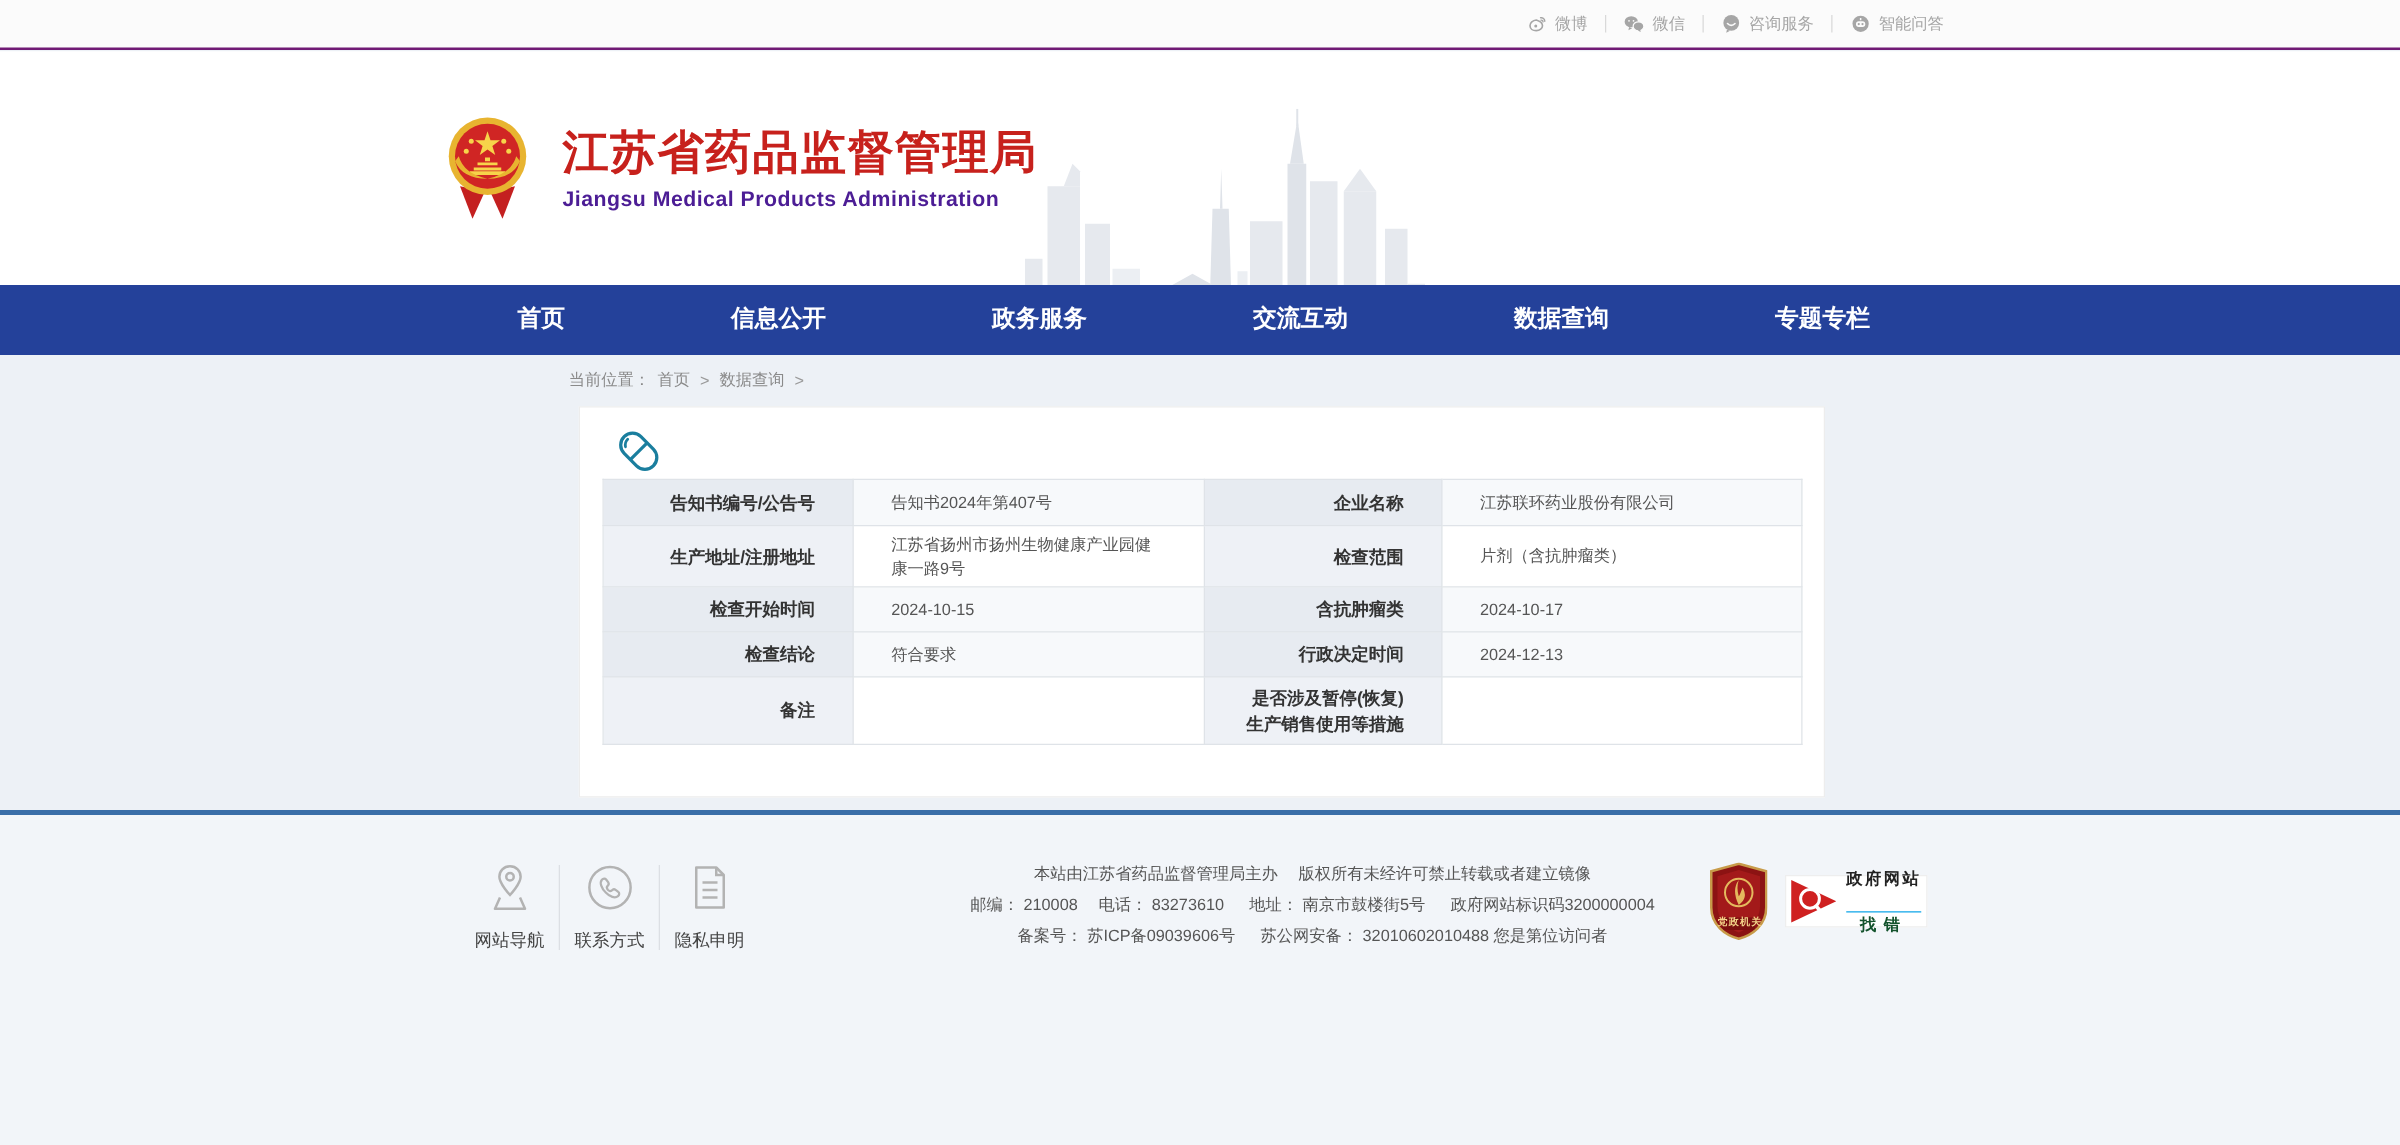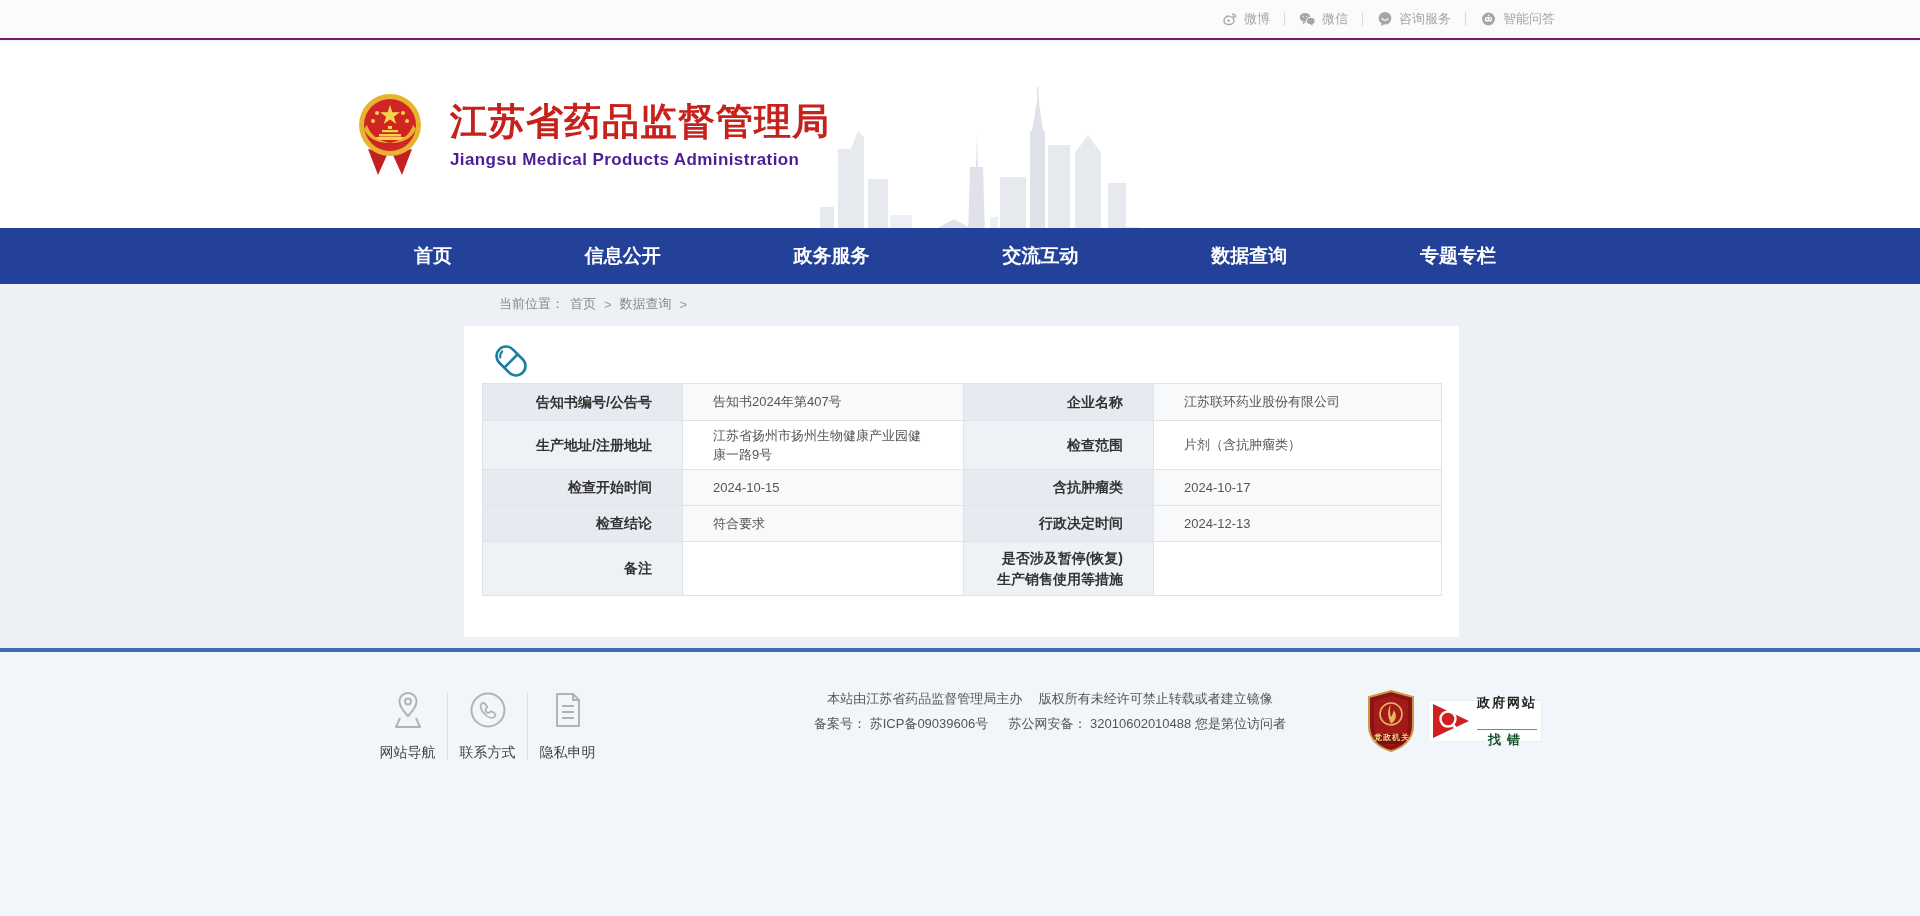--- a/index.html
+++ b/index.html
@@ -24,21 +24,21 @@
   .site-subtitle { font-size:17px; font-weight:bold; color:#4c1d95; margin-top:6px; letter-spacing:.4px; }
 
   
   .nav { position:absolute; top:228px; left:0; width:1920px; height:56px; background:#24419a; }
   .nav-inner { position:absolute; left:400px; width:1110px; height:56px;
                display:flex; justify-content:space-between; align-items:center; }
   .nav-item { color:#ffffff; font-size:19px; font-weight:600; padding:0 14px; line-height:56px; cursor:pointer; }
 
   
   .breadcrumb { position:absolute; top:284px; left:455px; height:40px; display:flex; align-items:center;
-                font-size:13px; color:#8a8a8a;margin-left:44px; }
+                font-size:13px; color:#8a8a8a; }
   .breadcrumb .crumb { margin:0 6px; cursor:pointer; color:#8a8a8a; }
   .breadcrumb .sep { margin:0 2px; color:#9a9a9a; }
 
   
   .card { position:absolute; left:463px; top:325px; width:997px; height:313px;
           background:#ffffff; border:1px solid #ededed; }
   .pill-icon { position:absolute; left:28px; top:16px; width:38px; height:38px; }
   .detail-table { position:absolute; left:18px; top:57px; border-collapse:collapse; table-layout:fixed; width:959px; }
   .detail-table td { border:1px solid #dfe3e8; font-size:13px; color:#555; padding:4px 30px; }
   .detail-table td.lbl { text-align:right; font-size:14px; font-weight:bold; color:#333; line-height:1.5; }
@@ -289,20 +289,21 @@
               <line x1="12" y1="22" x2="24" y2="22" stroke="#b3b3b3" stroke-width="2"></line>
               <line x1="12" y1="28" x2="24" y2="28" stroke="#b3b3b3" stroke-width="2"></line>
             </svg>
         </span>
         <span class="flabel">隐私申明</span>
       </div>
     </div>
 
     <div class="footer-text">
       <div>本站由江苏省药品监督管理局主办　 版权所有未经许可禁止转载或者建立镜像</div>
+      <div>邮编： 210008 　电话： 83273610 　 地址： 南京市鼓楼街5号 　 政府网站标识码3200000004</div>
       <div>备案号： 苏ICP备09039606号 　 苏公网安备： 32010602010488 您是第位访问者</div>
     </div>
 
     <div class="footer-badges">
       <div class="badge-shield">
         <svg width="46" height="62" viewBox="0 0 46 62">
           <path d="M23 1 L45 7 V36 C45 50 34 58 23 61 C12 58 1 50 1 36 V7 Z" fill="#8c1313" stroke="#c89b4a" stroke-width="2"></path>
           <path d="M23 6 L40 11 V35 C40 46 31 53 23 56 C15 53 6 46 6 35 V11 Z" fill="#a31a1a"></path>
           <circle cx="23" cy="24" r="11" fill="none" stroke="#e4b95e" stroke-width="1.6"></circle>
           <path d="M23 14 q-6 8 0 20 q8 -6 3 -14 q-2 6 -3 7 q-2 -7 0 -13 z" fill="#e4b95e"></path>

